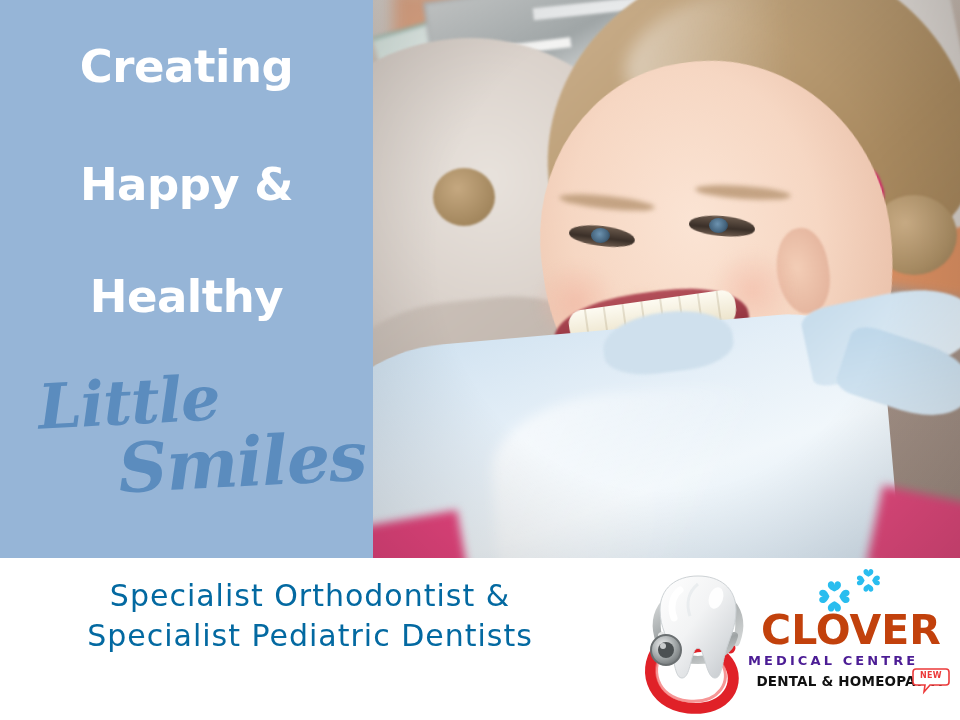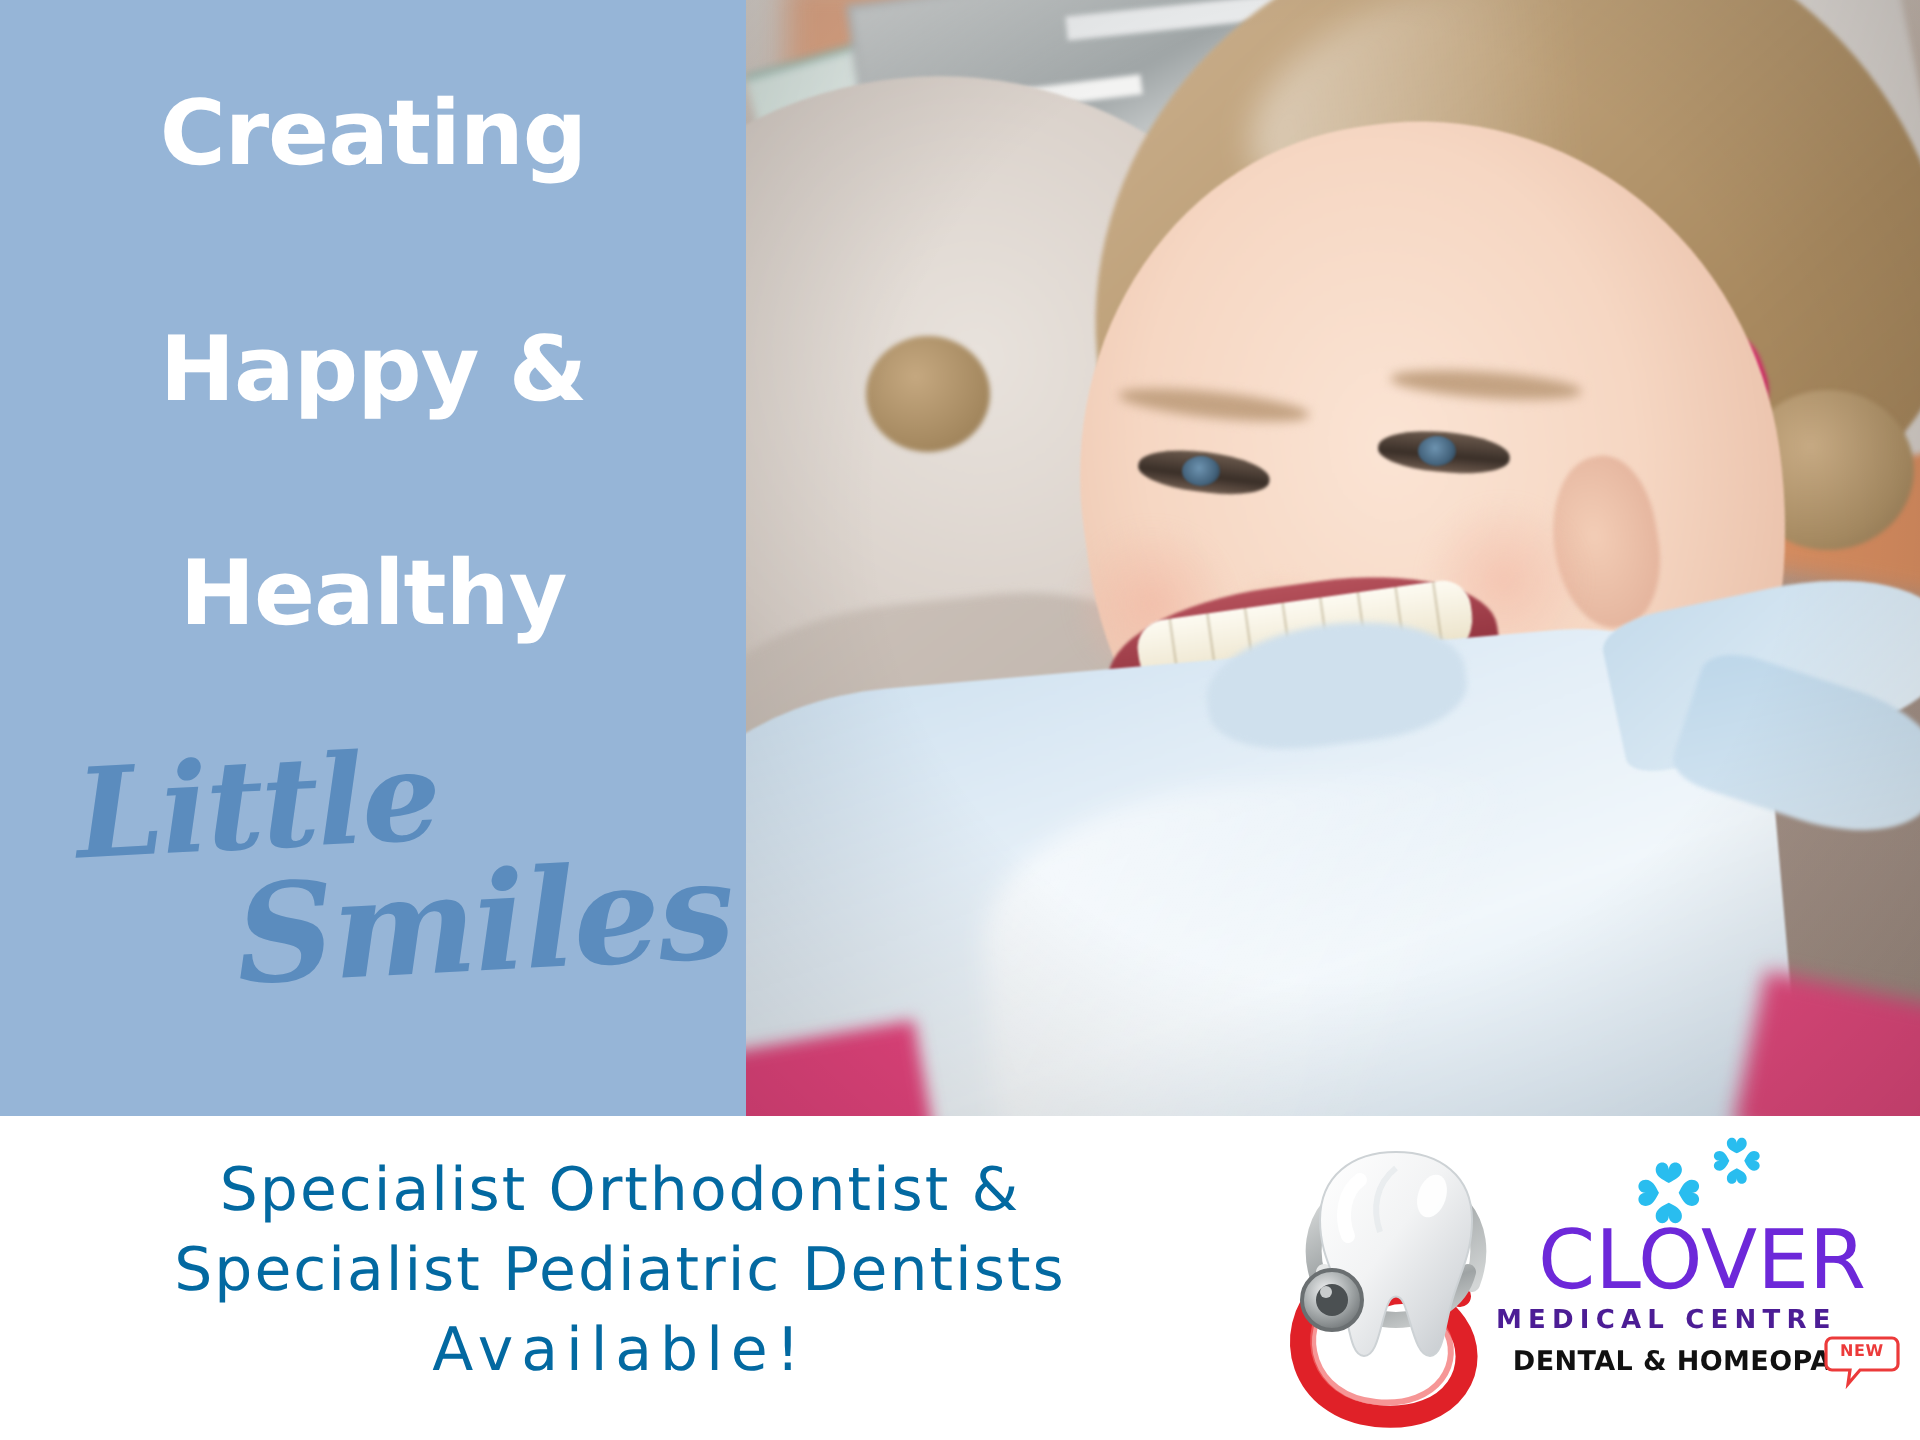--- a/index.html
+++ b/index.html
@@ -402,23 +402,23 @@
     top: 0;
     width: 76px;
     height: 48px;
   }
   .clover-name {
     position: absolute;
     left: 0;
     top: 44px;
     width: 206px;
     text-align: center;
-    color: #6d28d9;
+    color: #c2410c;
     font-family: "DejaVu Sans", sans-serif;
-    font-weight: 400;
+    font-weight: 700;
     font-size: 41px;
     line-height: 1;
     letter-spacing: 0px;
   }
   .clover-sub1 {
     position: absolute;
     left: 0;
     top: 88px;
     width: 206px;
     color: #4c1d95;
@@ -532,21 +532,20 @@
       <div class="ph-layer ph-pink"></div>
       <div class="ph-layer ph-pink2"></div>
       <div class="ph-layer ph-vignette"></div>
     </div>
   </div>
 
   <div class="bottom-bar">
     <div class="tagline">
       <div class="t1">Specialist Orthodontist &amp;</div>
       <div class="t2">Specialist Pediatric Dentists</div>
-      <div class="t3">Available!</div>
     </div>
   </div>
 
   <div class="tooth-mark">
     <svg viewBox="0 0 132 146" width="132" height="146" aria-hidden="true">
       <defs>
         <linearGradient id="toothG" x1="0" y1="0" x2="1" y2="1">
           <stop offset="0%" stop-color="#ffffff"></stop>
           <stop offset="45%" stop-color="#f2f3f4"></stop>
           <stop offset="75%" stop-color="#d9dcdf"></stop>

